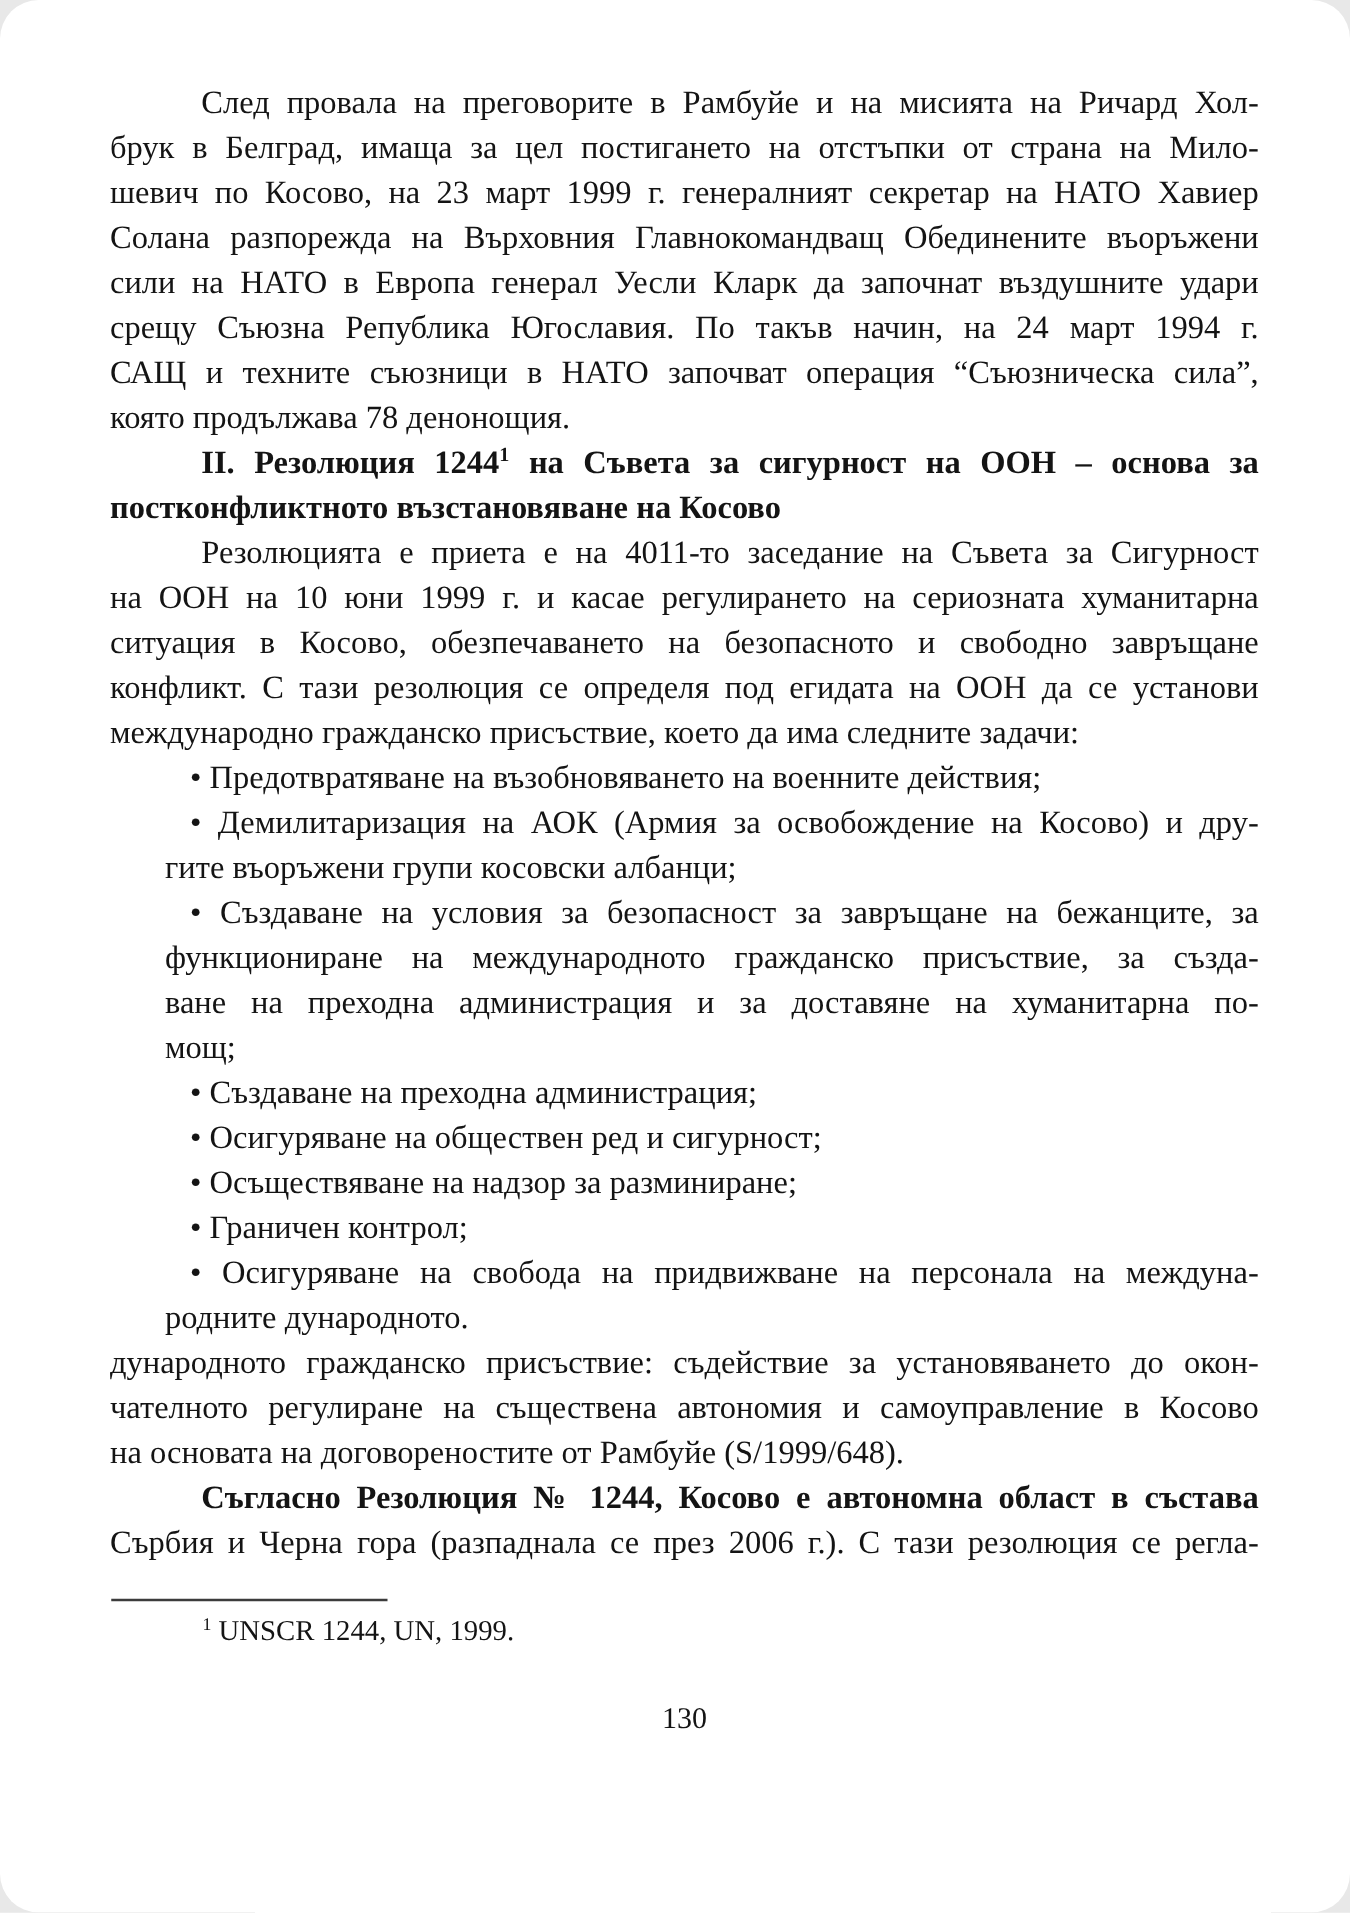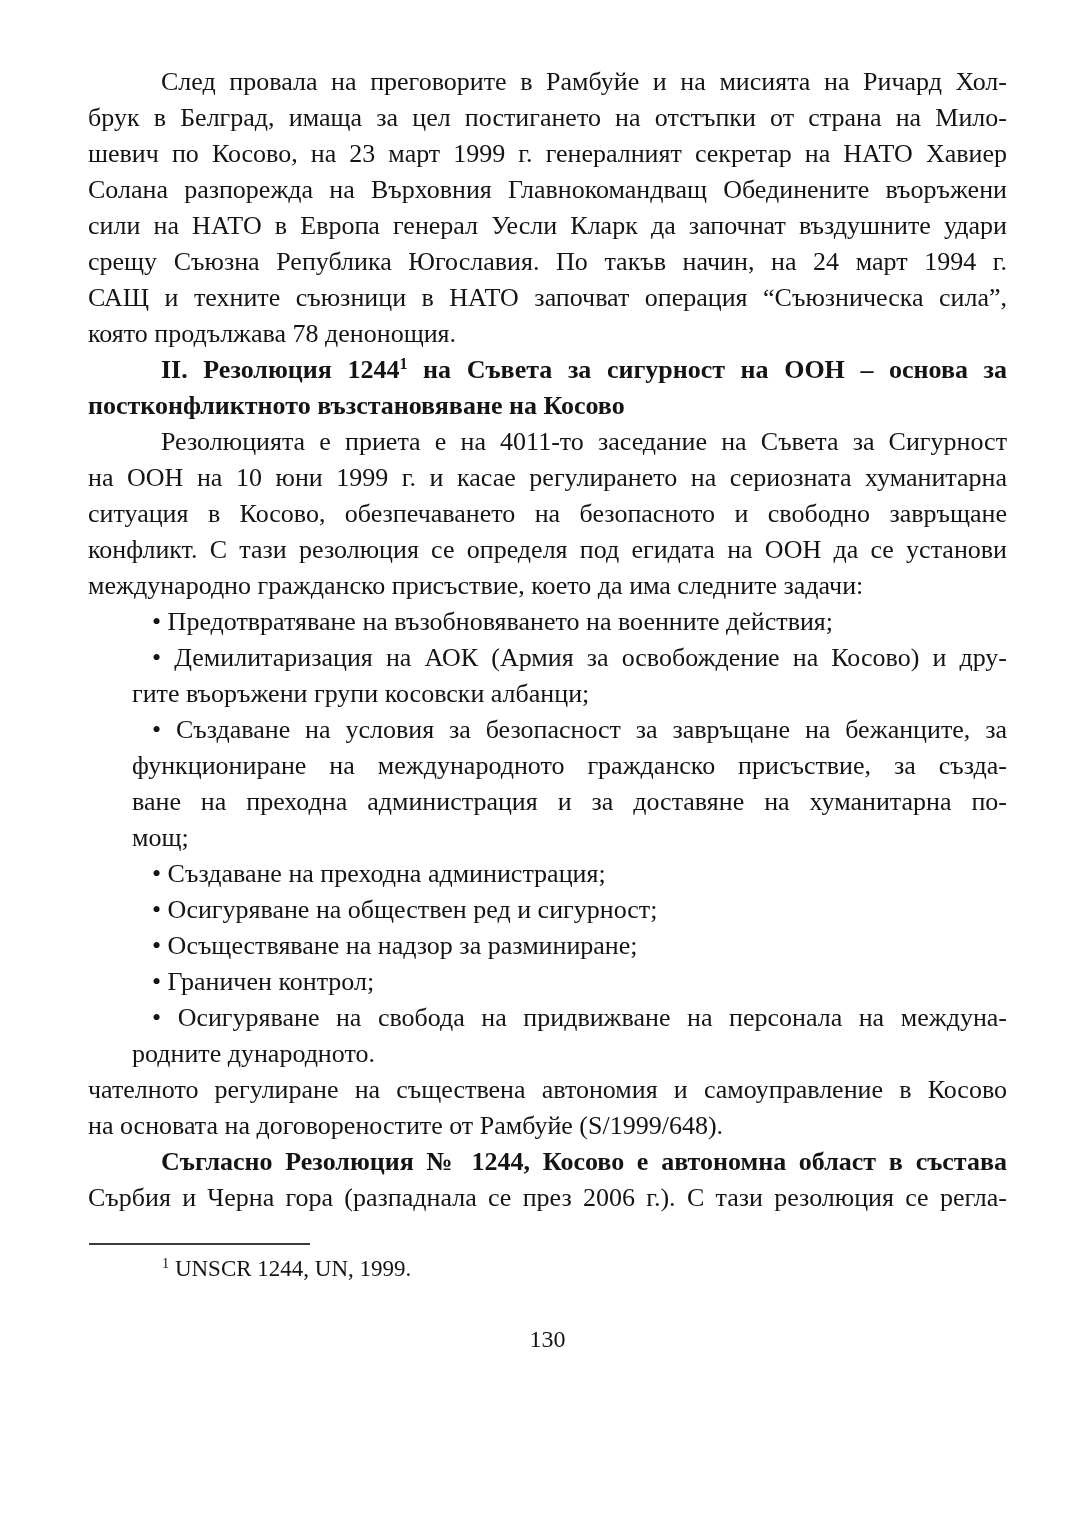--- a/index.html
+++ b/index.html
@@ -5,20 +5,21 @@
   html,body{margin:0;padding:0;background:#e8e8e8;}
   .page{
     position:relative;
     width:1080px;height:1530px;
     background:#ffffff;
     box-sizing:border-box;
     padding:64px 73px 0 88px;
     font-family:"Liberation Serif","DejaVu Serif",serif;
     color:#141414;
     overflow:hidden;
+    border-radius:31px;
   }
   .body-col{width:919px;}
   .block{margin:0;}
   .block.gap{}
   .line{
     font-size:26px;
     line-height:36px;
     white-space:normal;
   }
   .line.j{text-align:justify;text-align-last:justify;}
@@ -91,20 +92,21 @@
         <div class="line bullet"><span>• </span><span>Осъществяване на надзор за разминиране;</span></div>
       </div>
       <div class="block">
         <div class="line bullet"><span>• </span><span>Граничен контрол;</span></div>
       </div>
       <div class="block">
         <div class="line bullet j"><span>• </span><span>Осигуряване на свобода на придвижване на персонала на междуна-</span></div>
         <div class="line hang"><span>родните дународното.</span></div>
       </div>
       <div class="block">
+        <div class="line flush j"><span>дународното гражданско присъствие: съдействие за установяването до окон-</span></div>
         <div class="line flush j"><span>чателното регулиране на съществена автономия и самоуправление в Косово</span></div>
         <div class="line flush"><span>на основата на договореностите от Рамбуйе (S/1999/648).</span></div>
       </div>
       <div class="block">
         <div class="line indent j"><span class="b">Съгласно Резолюция № 1244, Косово е автономна област в състава</span></div>
         <div class="line flush j"><span>Сърбия и Черна гора (разпаднала се през 2006 г.). С тази резолюция се регла-</span></div>
       </div>
     </div>
   <div class="fn-rule"></div>
   <div class="footnote"><sup>1</sup><span> UNSCR 1244, UN, 1999.</span></div>

